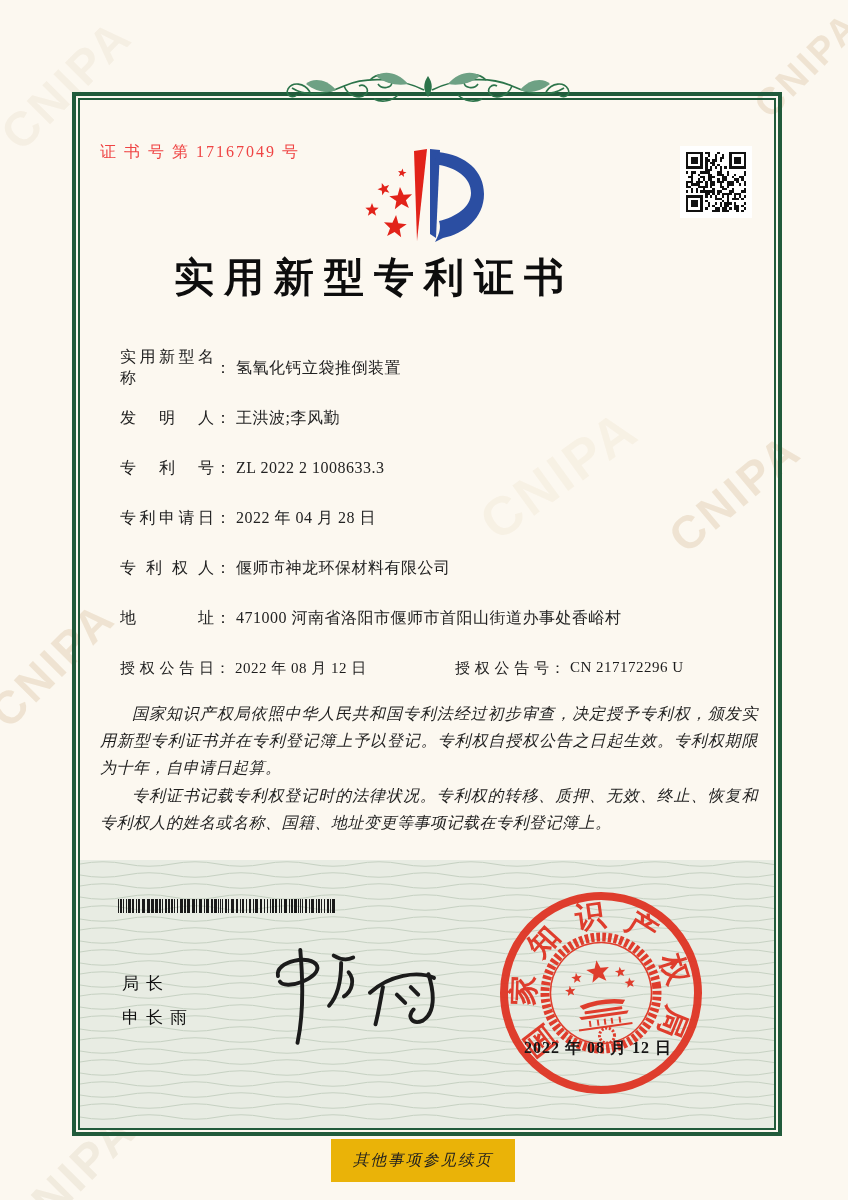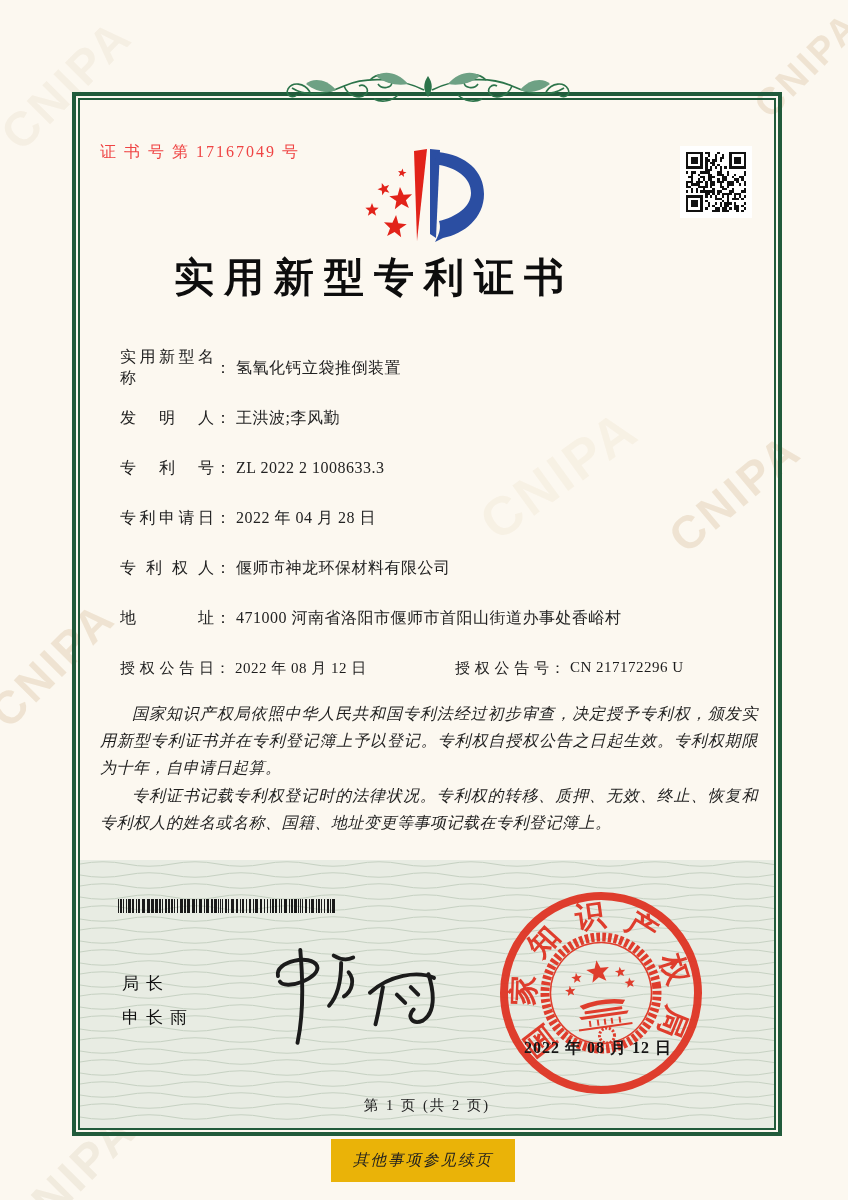--- a/index.html
+++ b/index.html
@@ -328,19 +328,18 @@
           <path d="M92,133 V139 M100,133 V139 M107,133 V139 M114,133 V139 M122,133 V139"></path>
           <path d="M80,141 H134"></path>
         </g>
         <circle cx="107" cy="150" r="7.5" fill="none" stroke="#df3322" stroke-width="3" stroke-dasharray="2.2 1.6"></circle>
       </g>
     </g>
   </svg>
 
   <div class="seal-date">2022 年 08 月 12 日</div>
 
-  <div class="page-info">第 1 页 (共 2 页)</div>
 
   <div class="cont-box">
     <span>其他事项参见续页</span>
   </div>
 
 </div>
 
 </body></html>

